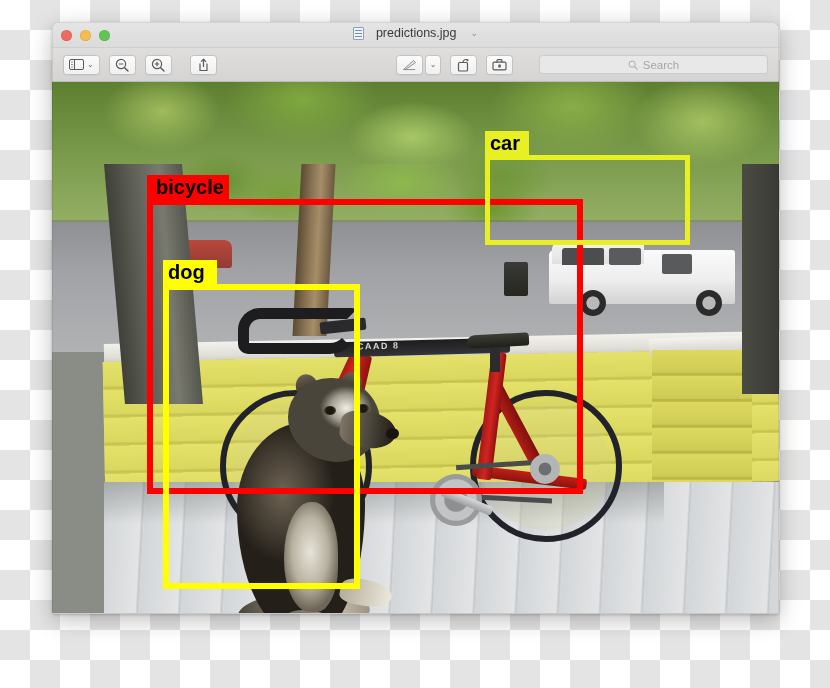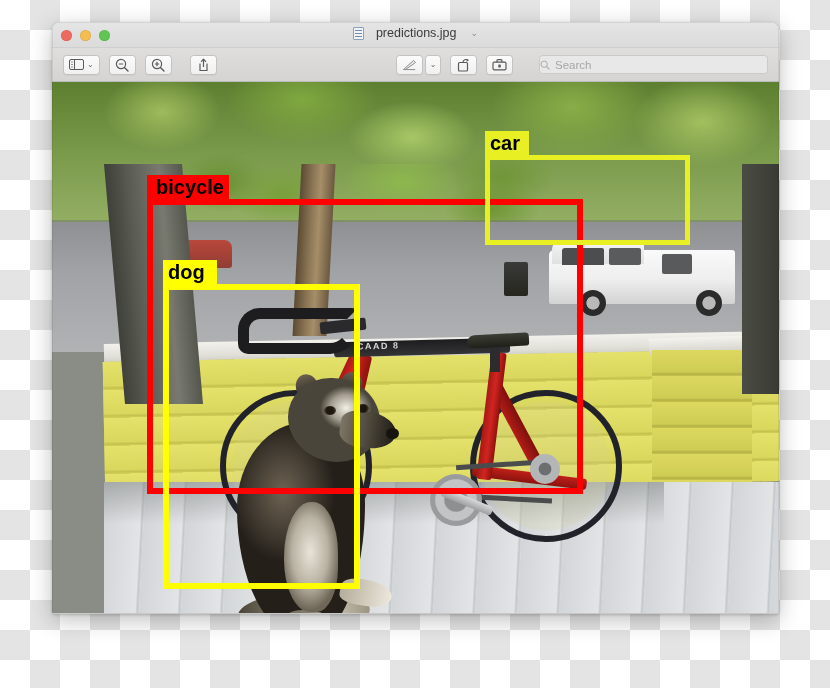--- a/index.html
+++ b/index.html
@@ -120,20 +120,21 @@
 
   #search-field {
     margin-left: auto;
     width: 229px;
     height: 19px;
     background: #e8e8e8;
     border: 1px solid #cbcaca;
     border-radius: 3.5px;
     display: flex;
     align-items: center;
+    justify-content: center;
     gap: 5px;
   }
   #search-placeholder {
     font-size: 11.5px;
     color: #a6a6a6;
   }
 
   
   #photo-area {
     position: relative;

